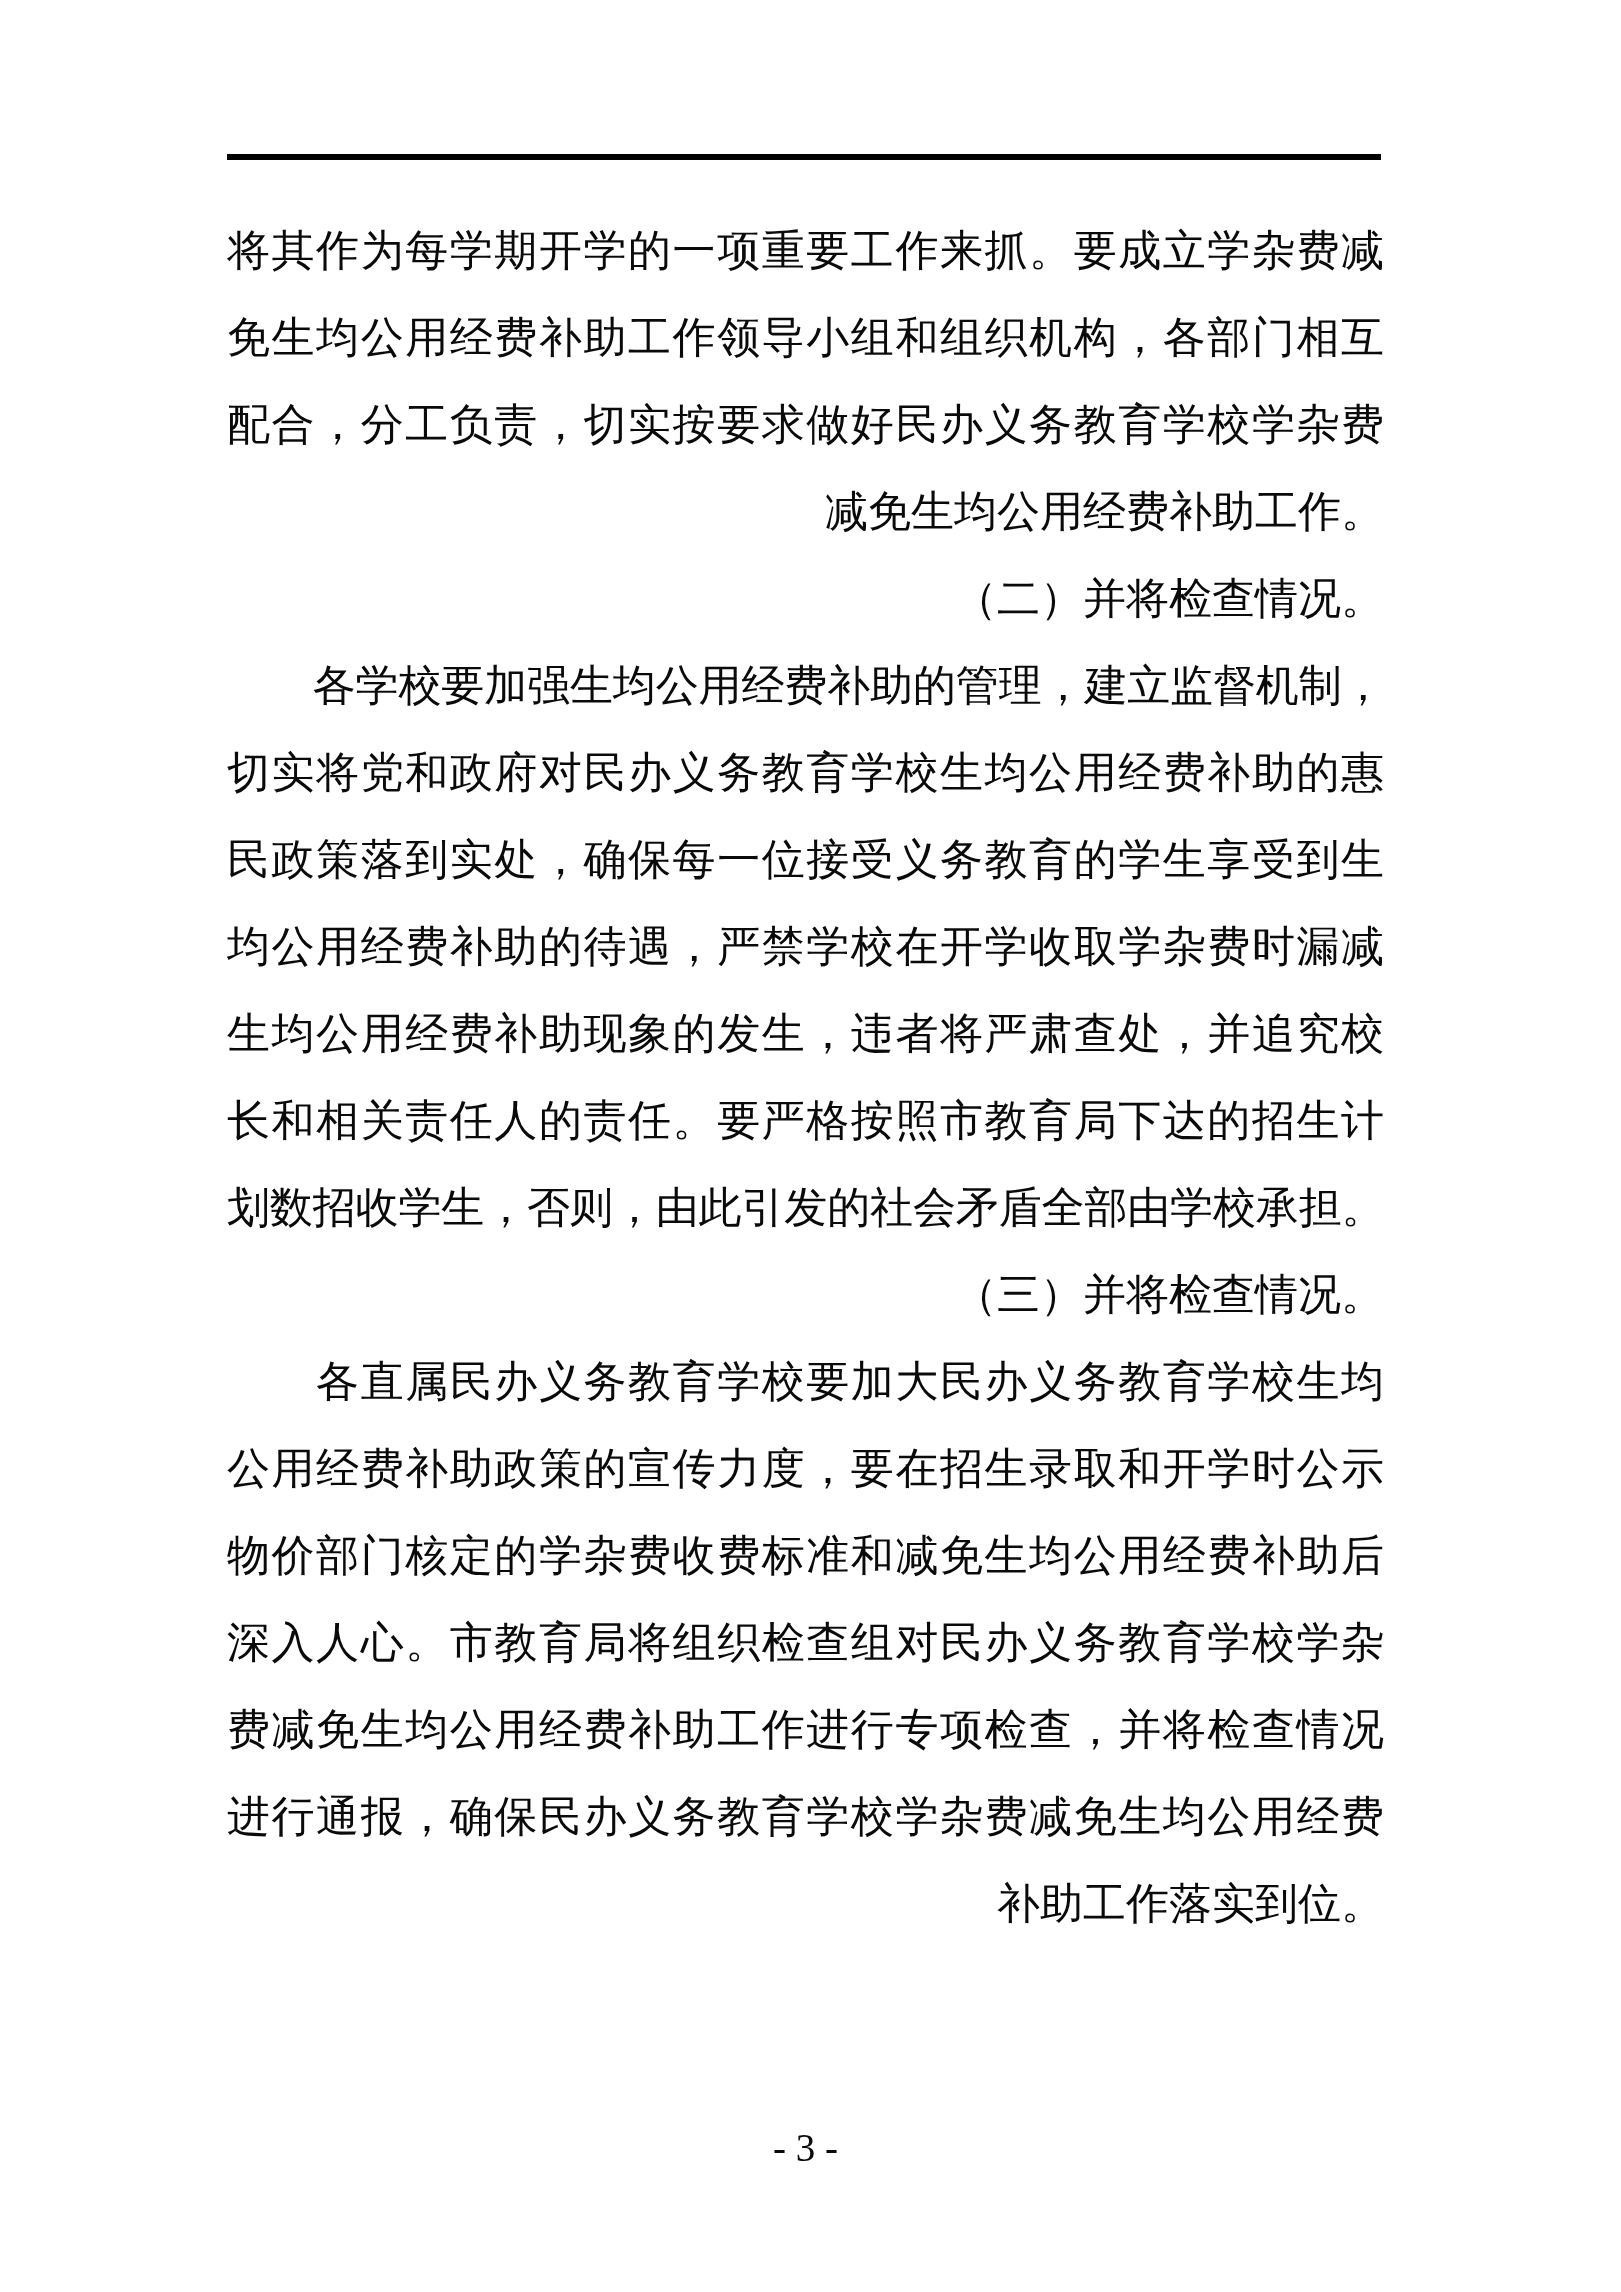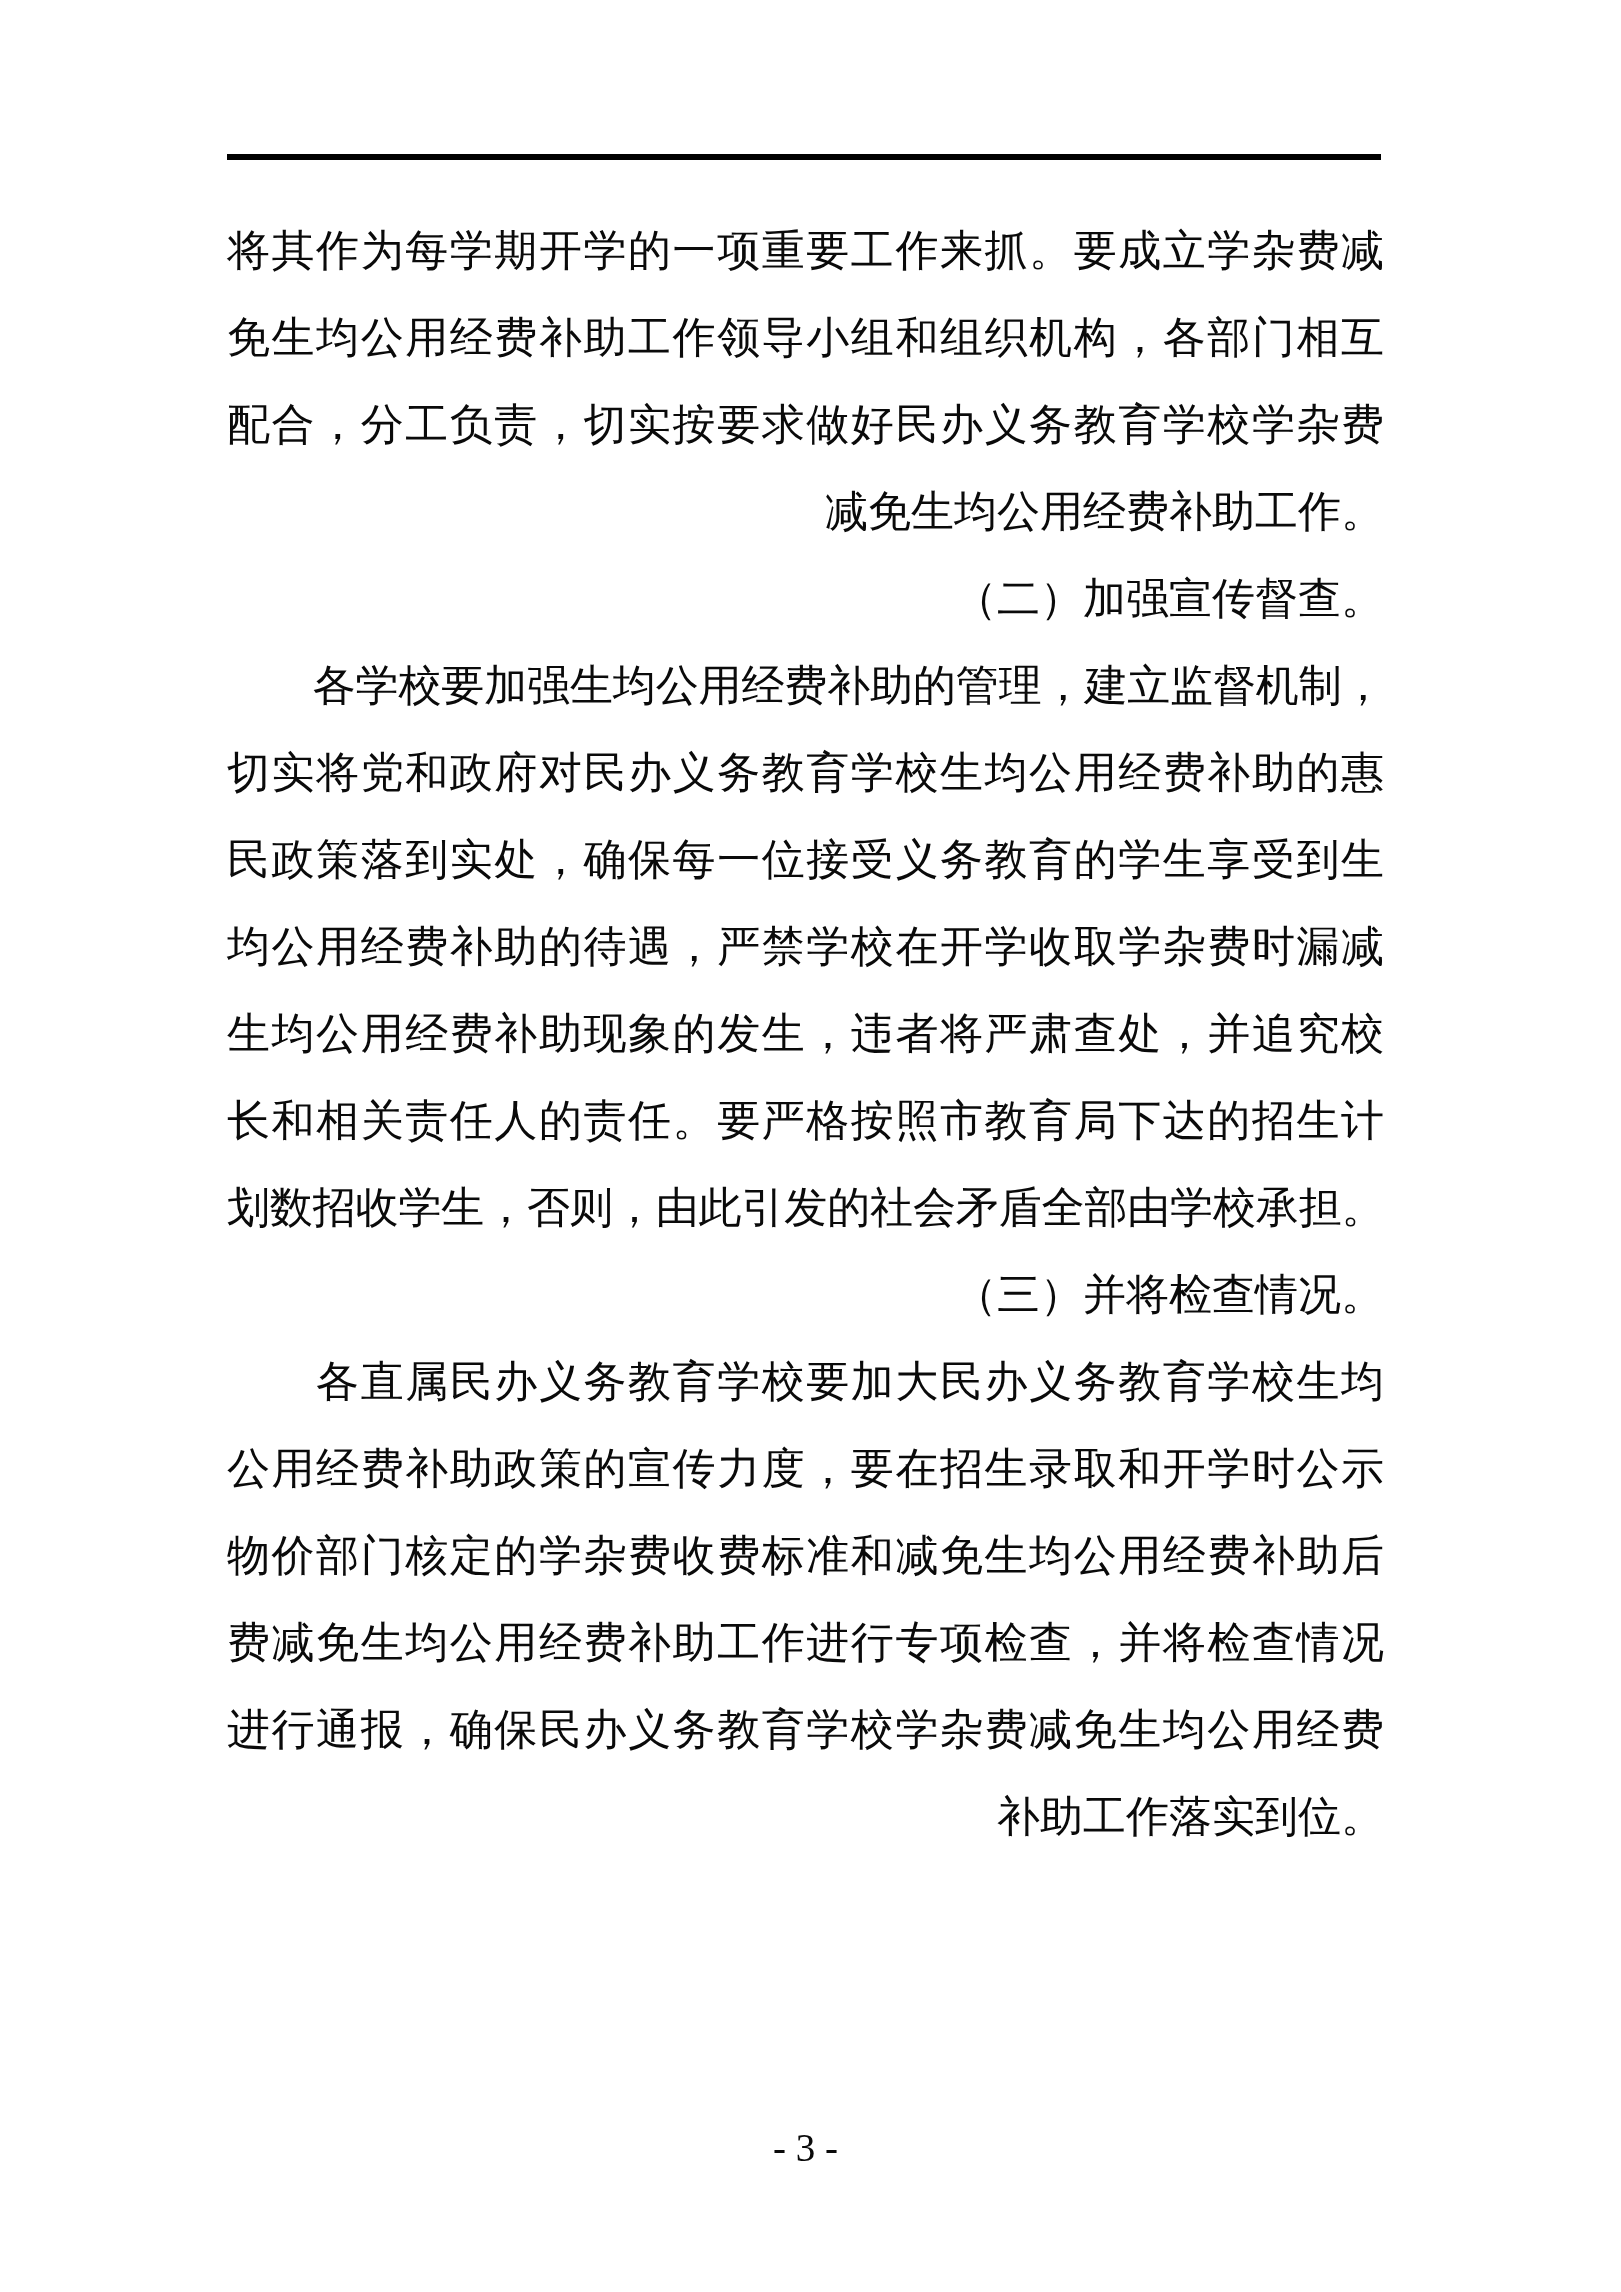--- a/index.html
+++ b/index.html
@@ -62,31 +62,32 @@
 </head>
 <body>
 
 <div class="page">
   <div class="header-rule"></div>
   <div class="content">
       <div class="line justify">将其作为每学期开学的一项重要工作来抓。要成立学杂费减</div>
       <div class="line justify">免生均公用经费补助工作领导小组和组织机构，各部门相互</div>
       <div class="line justify">配合，分工负责，切实按要求做好民办义务教育学校学杂费</div>
       <div class="line left">减免生均公用经费补助工作。</div>
-      <div class="line left">　　（二）加强宣传督查。</div>
+      <div class="line left">　　（二）并将检查情况。</div>
       <div class="line justify tight">　　各学校要加强生均公用经费补助的管理，建立监督机制，</div>
       <div class="line justify">切实将党和政府对民办义务教育学校生均公用经费补助的惠</div>
       <div class="line justify">民政策落到实处，确保每一位接受义务教育的学生享受到生</div>
       <div class="line justify">均公用经费补助的待遇，严禁学校在开学收取学杂费时漏减</div>
       <div class="line justify">生均公用经费补助现象的发生，违者将严肃查处，并追究校</div>
       <div class="line justify">长和相关责任人的责任。要严格按照市教育局下达的招生计</div>
       <div class="line justify tight">划数招收学生，否则，由此引发的社会矛盾全部由学校承担。</div>
       <div class="line left">　　（三）并将检查情况。</div>
       <div class="line justify">　　各直属民办义务教育学校要加大民办义务教育学校生均</div>
       <div class="line justify">公用经费补助政策的宣传力度，要在招生录取和开学时公示</div>
       <div class="line justify">物价部门核定的学杂费收费标准和减免生均公用经费补助后</div>
+      <div class="line justify">深入人心。市教育局将组织检查组对民办义务教育学校学杂</div>
       <div class="line justify">费减免生均公用经费补助工作进行专项检查，并将检查情况</div>
       <div class="line justify">进行通报，确保民办义务教育学校学杂费减免生均公用经费</div>
       <div class="line left">补助工作落实到位。</div>
     </div>
   <div class="footer">- 3 -</div>
 </div>
 
 
 </body></html>

